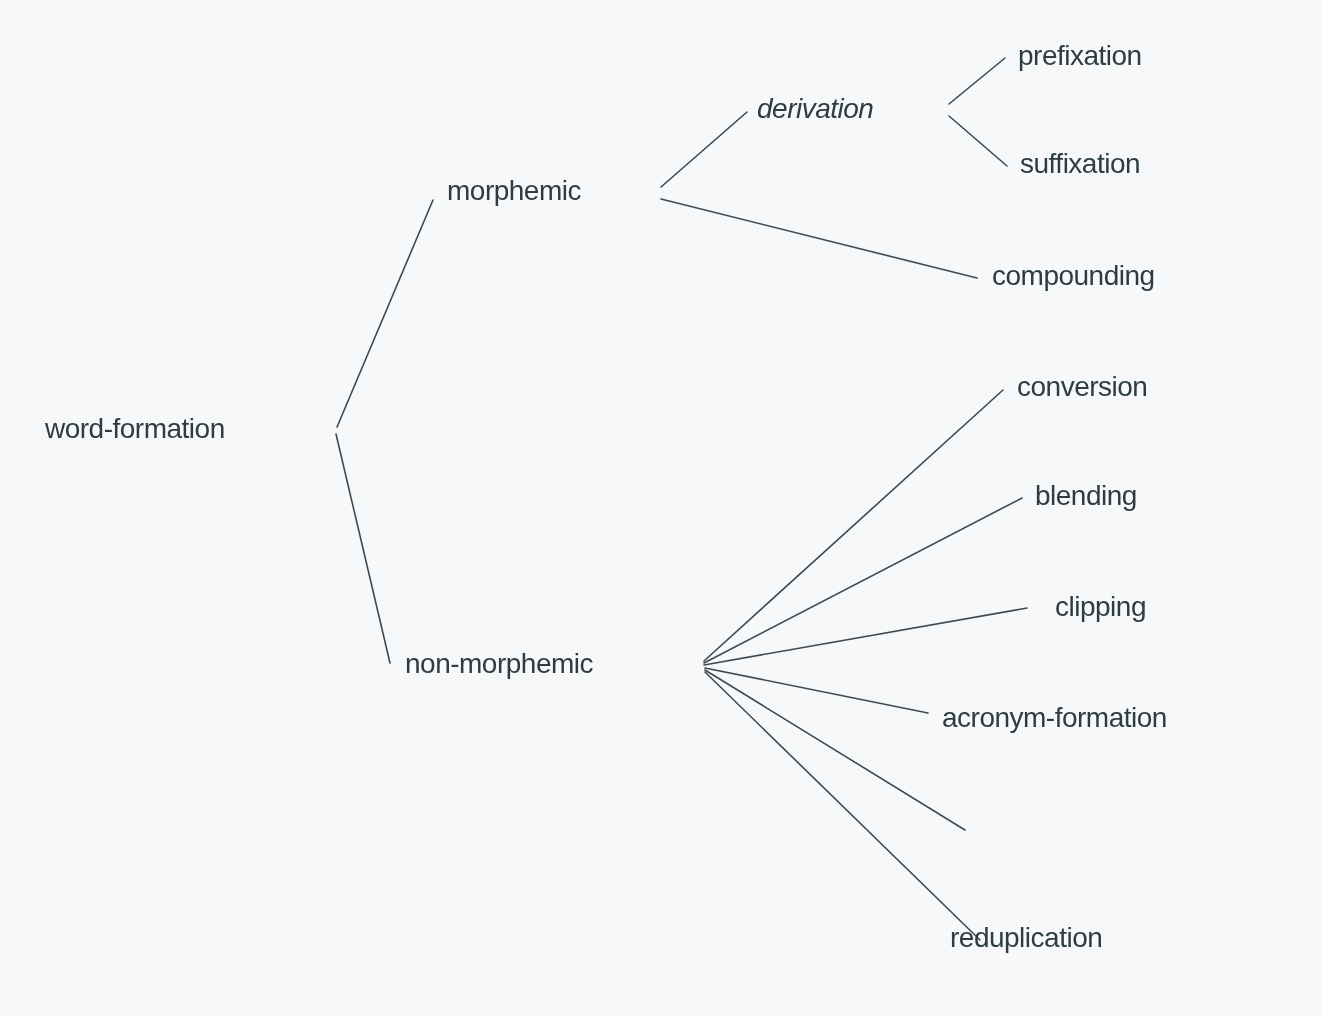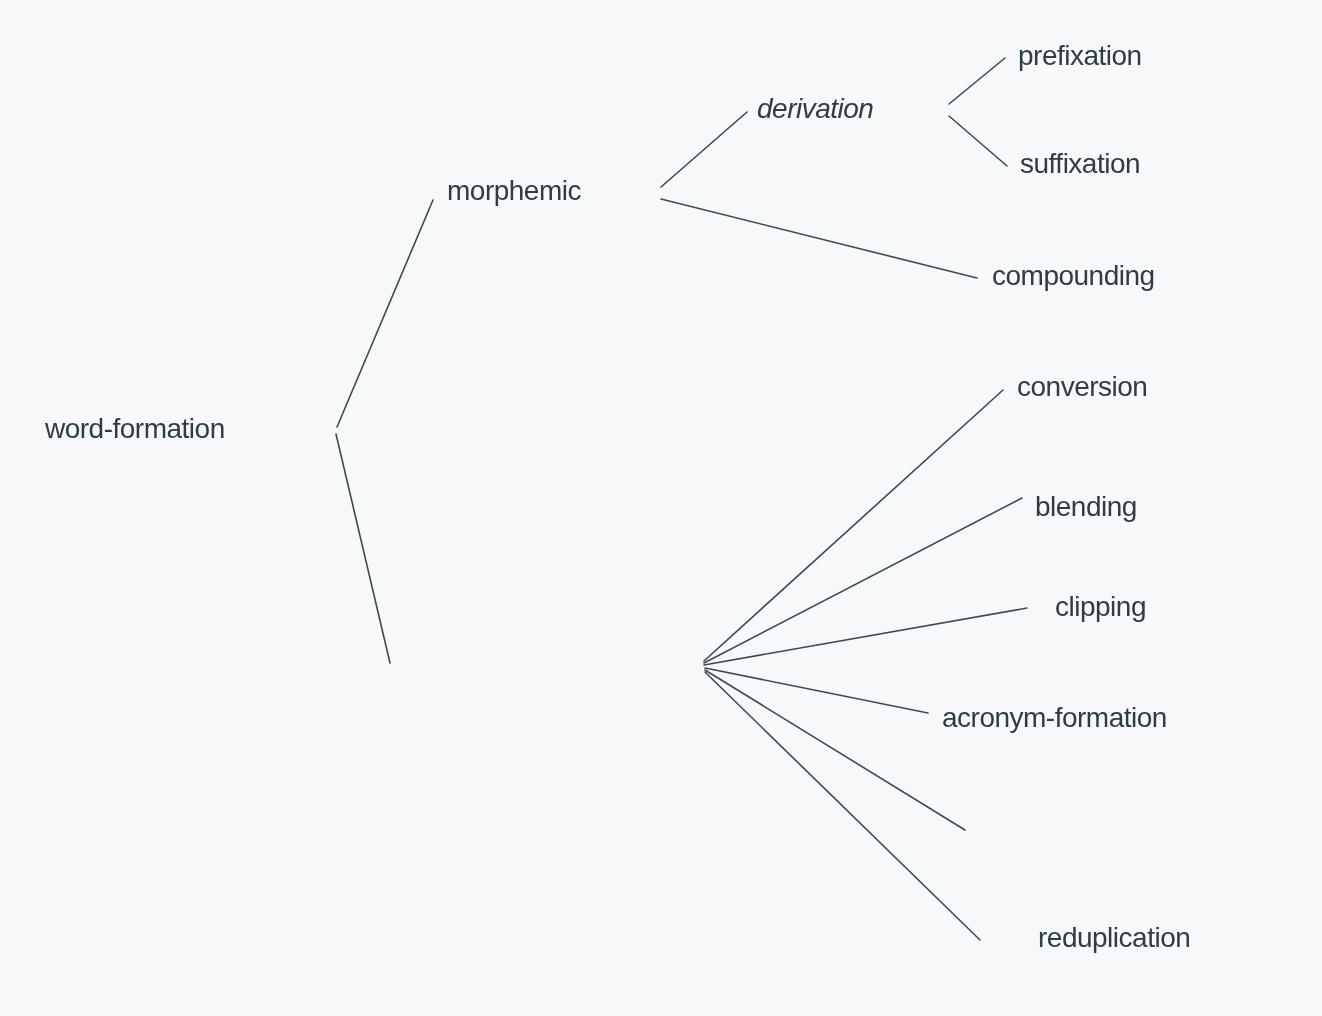--- a/index.html
+++ b/index.html
@@ -73,25 +73,26 @@
   <div class="node" style="left:447px; top:192px;">morphemic</div>
 
   <div class="node" style="left:757px; top:110px;font-style:italic;">derivation</div>
 
   <div class="node" style="left:1018px; top:57px;">prefixation</div>
 
   <div class="node" style="left:1020px; top:165px;">suffixation</div>
 
   <div class="node" style="left:992px; top:277px;">compounding</div>
 
+  <div class="node" style="left:405px; top:665px;">non-morphemic</div>
 
   <div class="node" style="left:1017px; top:388px;">conversion</div>
 
-  <div class="node" style="left:1035px; top:497px;margin-top:11px;">blending</div>
+  <div class="node" style="left:1035px; top:497px;">blending</div>
 
   <div class="node" style="left:1043px; top:608px;margin-left:12px;">clipping</div>
 
   <div class="node" style="left:942px; top:719px;">acronym-formation</div>
 
 
-  <div class="node" style="left:1038px; top:939px;">reduplication</div>
+  <div class="node" style="left:950px; top:939px;">reduplication</div>
 
 </div>
 
 </body></html>

